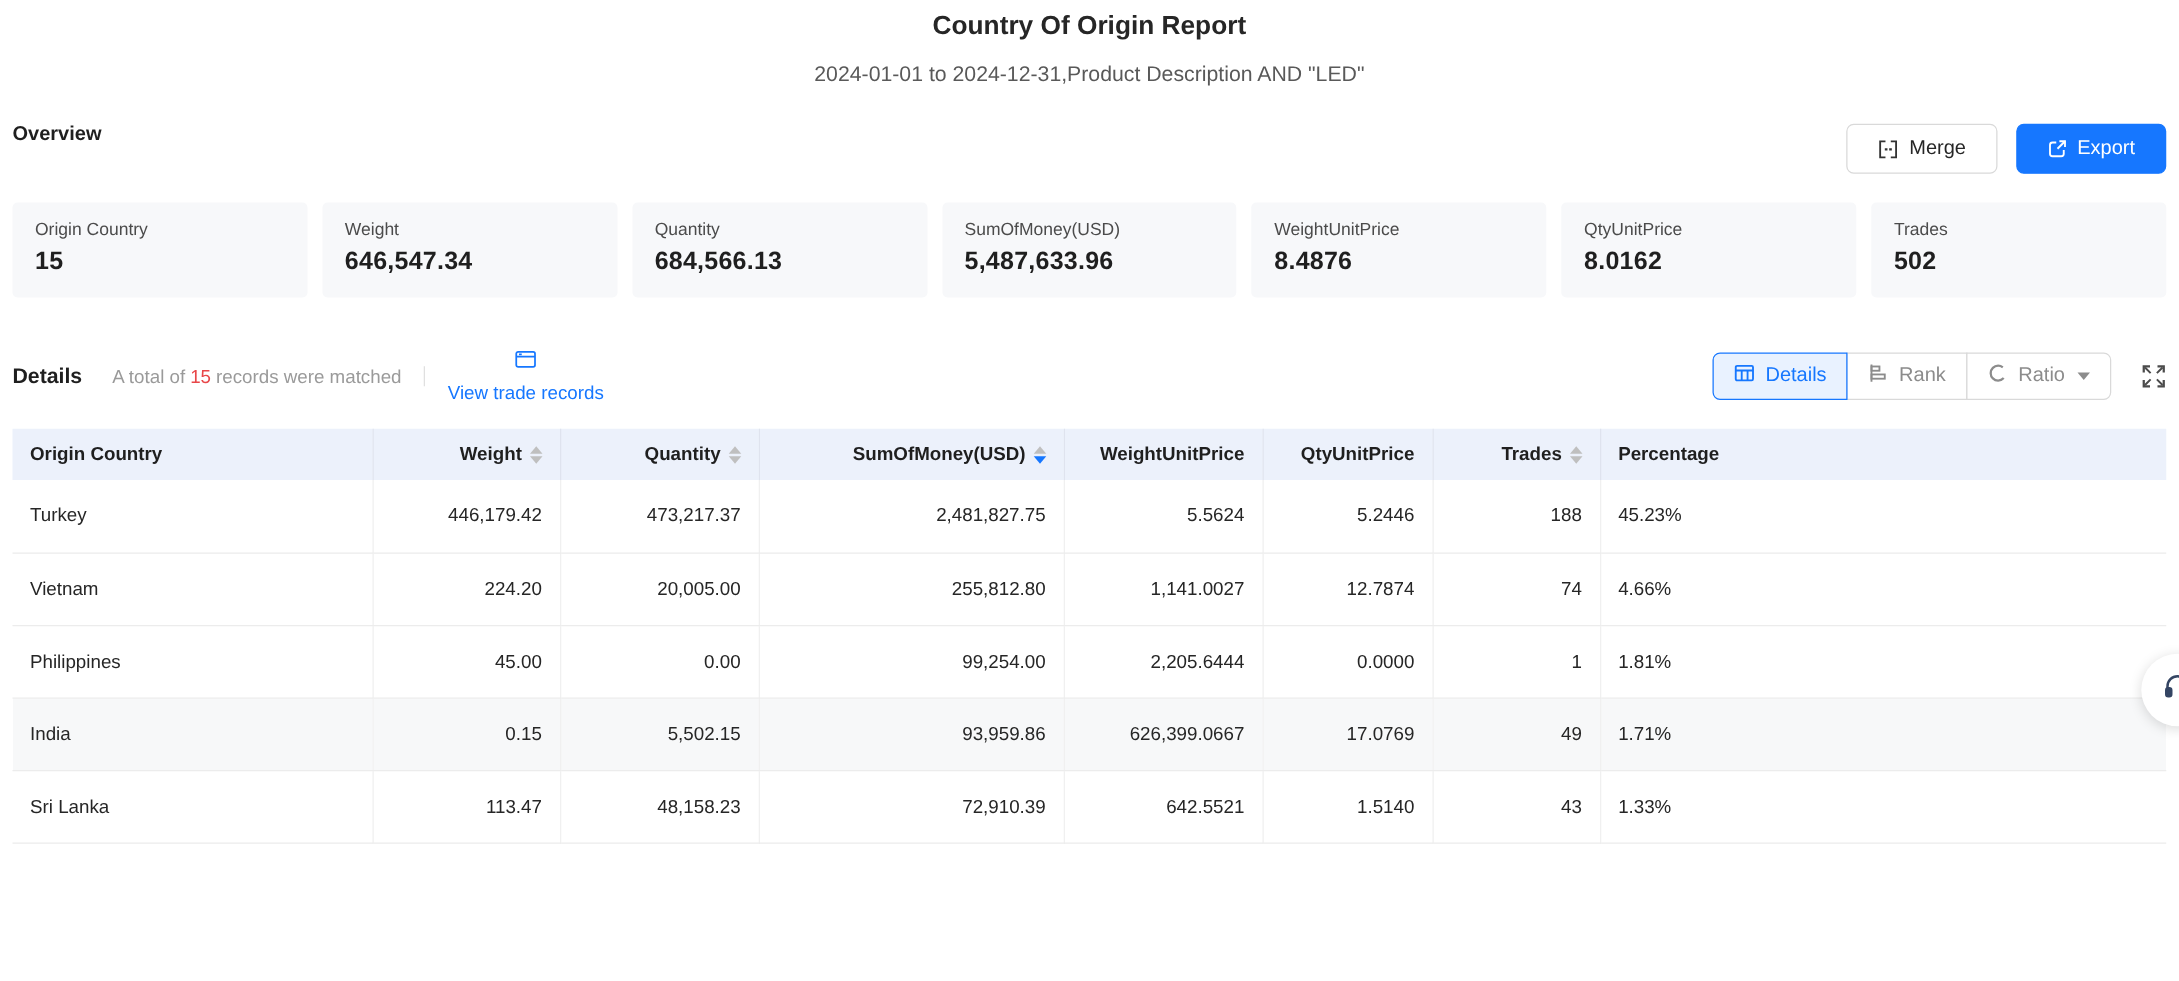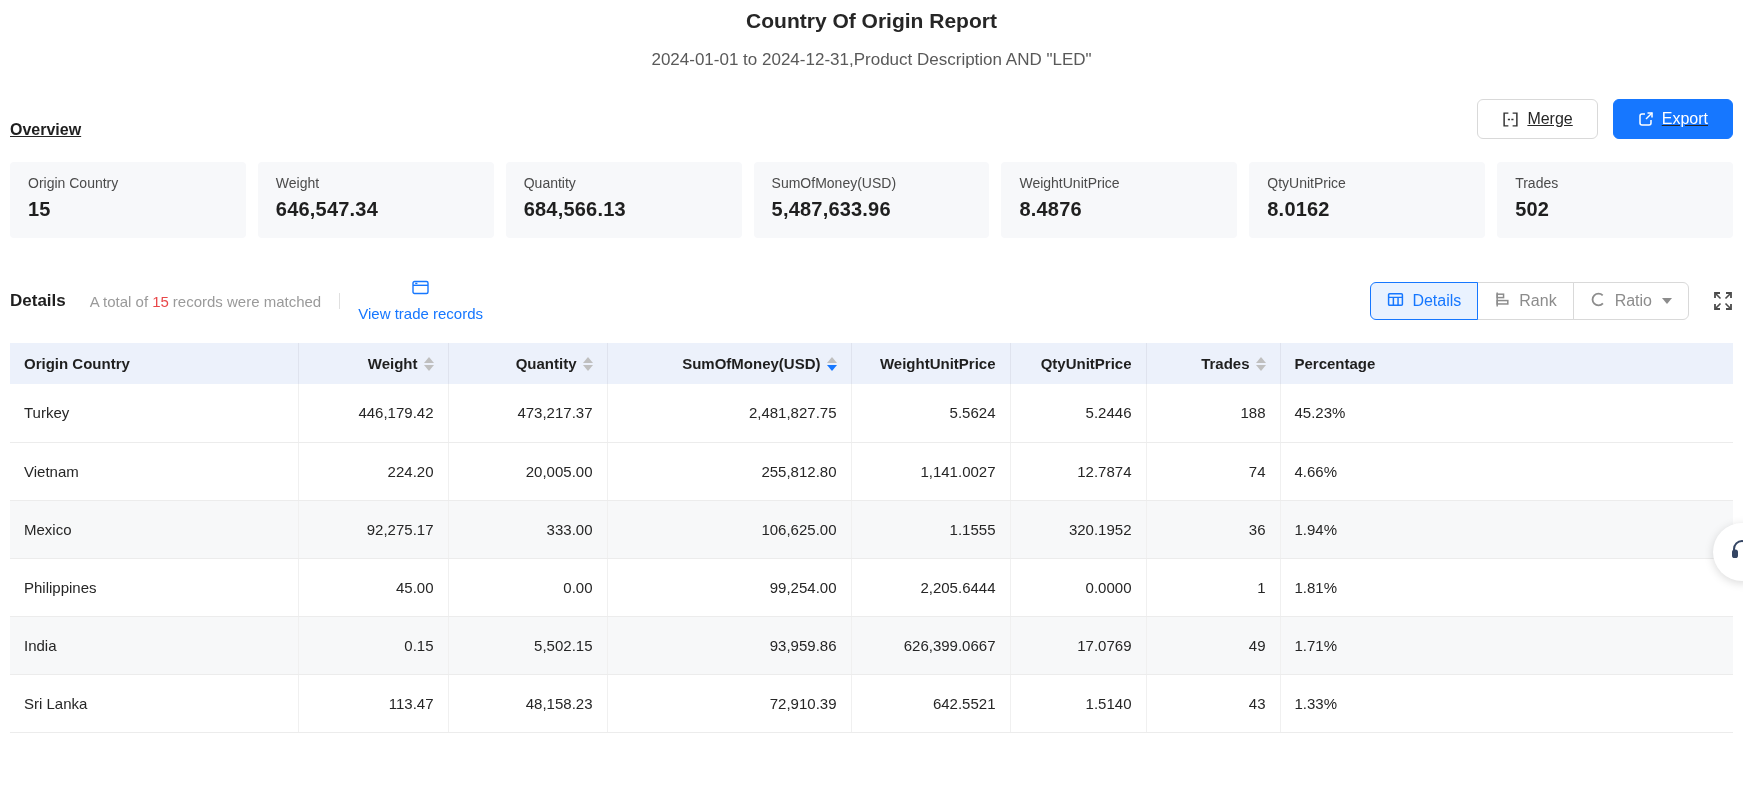--- a/index.html
+++ b/index.html
@@ -6,21 +6,21 @@
   html,body { width:1743px; height:785px; overflow:hidden; background:#fff;
     font-family:"Liberation Sans", sans-serif; color:#262626; }
   .page { width:1743px; height:594px; position:relative; padding:0 10px; }
 
   
   .report-header { text-align:center; padding-top:6px; }
   .report-title { font-size:21px; font-weight:600; color:#262626; line-height:30px; }
   .report-subtitle { font-size:17px; color:#595959; margin-top:12px; line-height:24px; }
 
   
-  .overview-bar { display:flex; align-items:flex-end; justify-content:space-between; margin-top:27px; height:40px;text-decoration:underline; }
+  .overview-bar { display:flex; align-items:flex-start; justify-content:space-between; margin-top:27px; height:40px; }
   .section-title { font-size:16px; font-weight:700; color:#1f1f1f; }
   .actions { display:flex; gap:15px; align-items:center; }
   .btn { display:inline-flex; align-items:center; gap:8px; height:40px; padding:0 24px;
     border-radius:6px; font-size:16px; cursor:pointer; border:1px solid #d9d9d9; background:#fff; color:#262626; }
   .btn.primary { background:#1677ff; border-color:#1677ff; color:#fff; }
   .btn svg { display:block; }
 
   
   .cards { display:flex; gap:12px; margin-top:23px; }
   .card { flex:1 1 0; background:#f7f8fa; border-radius:4px; height:76px; padding:13px 18px; min-width:0; }
@@ -265,30 +265,20 @@
           <tr>
             <td class="al">Vietnam</td>
             <td class="ar">224.20</td>
             <td class="ar">20,005.00</td>
             <td class="ar">255,812.80</td>
             <td class="ar">1,141.0027</td>
             <td class="ar">12.7874</td>
             <td class="ar">74</td>
             <td class="al">4.66%</td>
           </tr>
-          <tr class="striped">
-            <td class="al">Mexico</td>
-            <td class="ar">92,275.17</td>
-            <td class="ar">333.00</td>
-            <td class="ar">106,625.00</td>
-            <td class="ar">1.1555</td>
-            <td class="ar">320.1952</td>
-            <td class="ar">36</td>
-            <td class="al">1.94%</td>
-          </tr>
           <tr>
             <td class="al">Philippines</td>
             <td class="ar">45.00</td>
             <td class="ar">0.00</td>
             <td class="ar">99,254.00</td>
             <td class="ar">2,205.6444</td>
             <td class="ar">0.0000</td>
             <td class="ar">1</td>
             <td class="al">1.81%</td>
           </tr>

